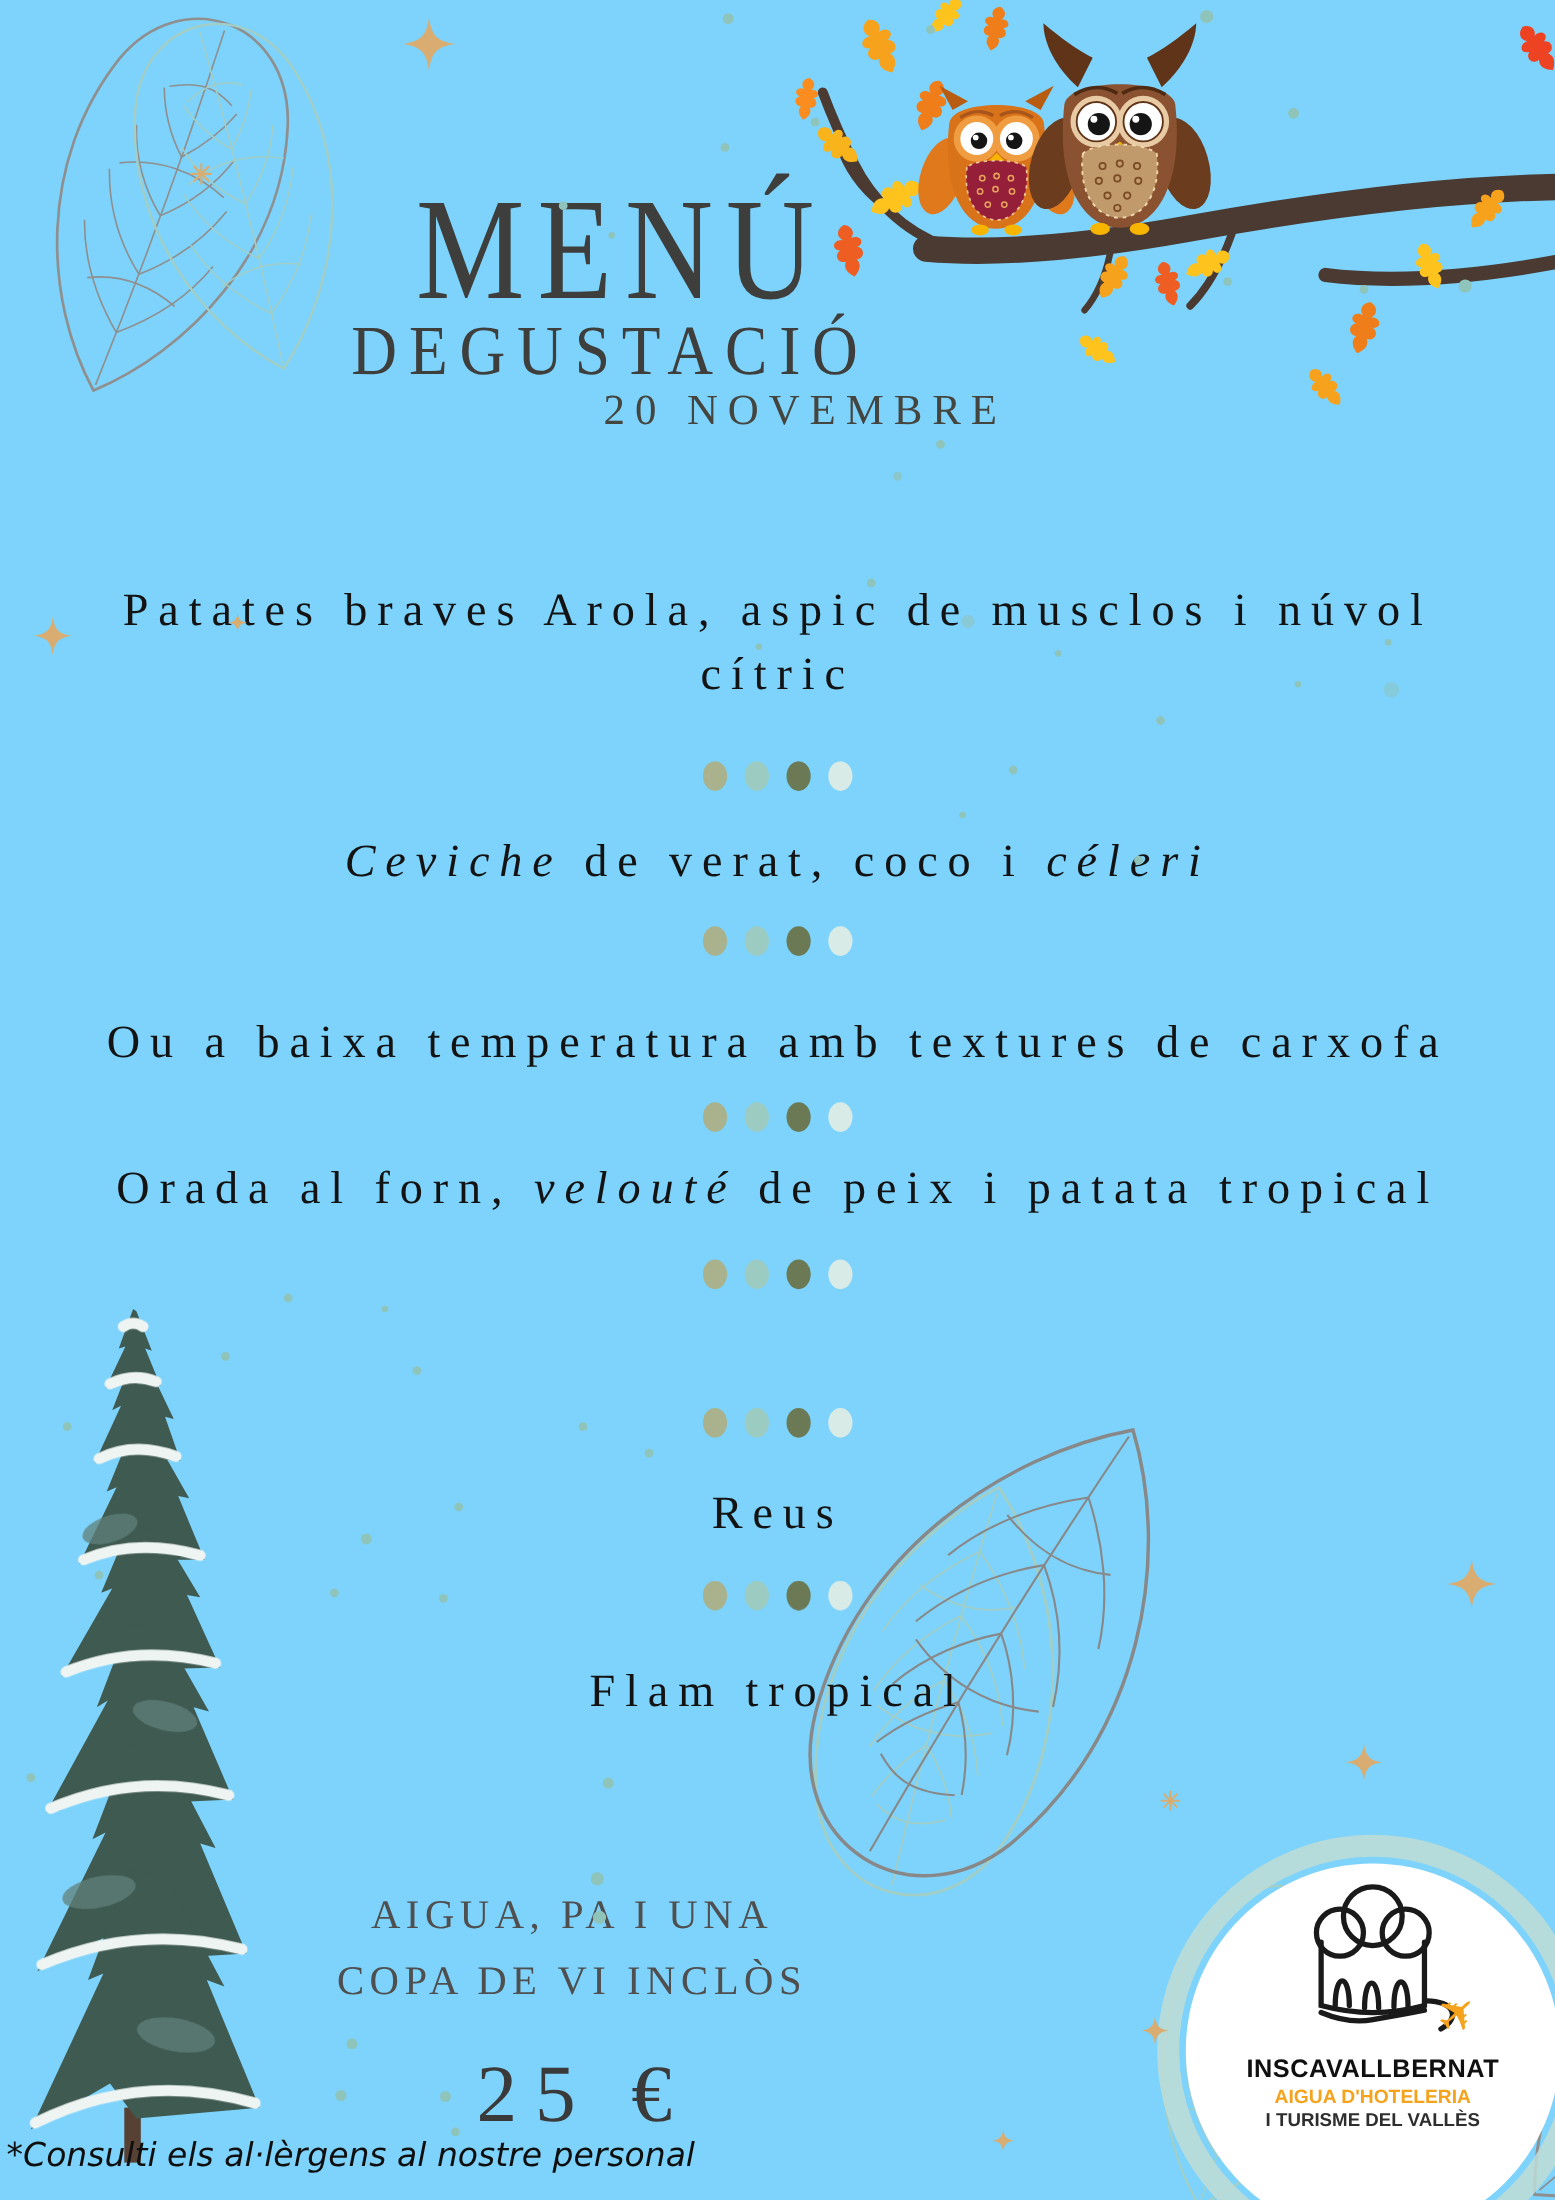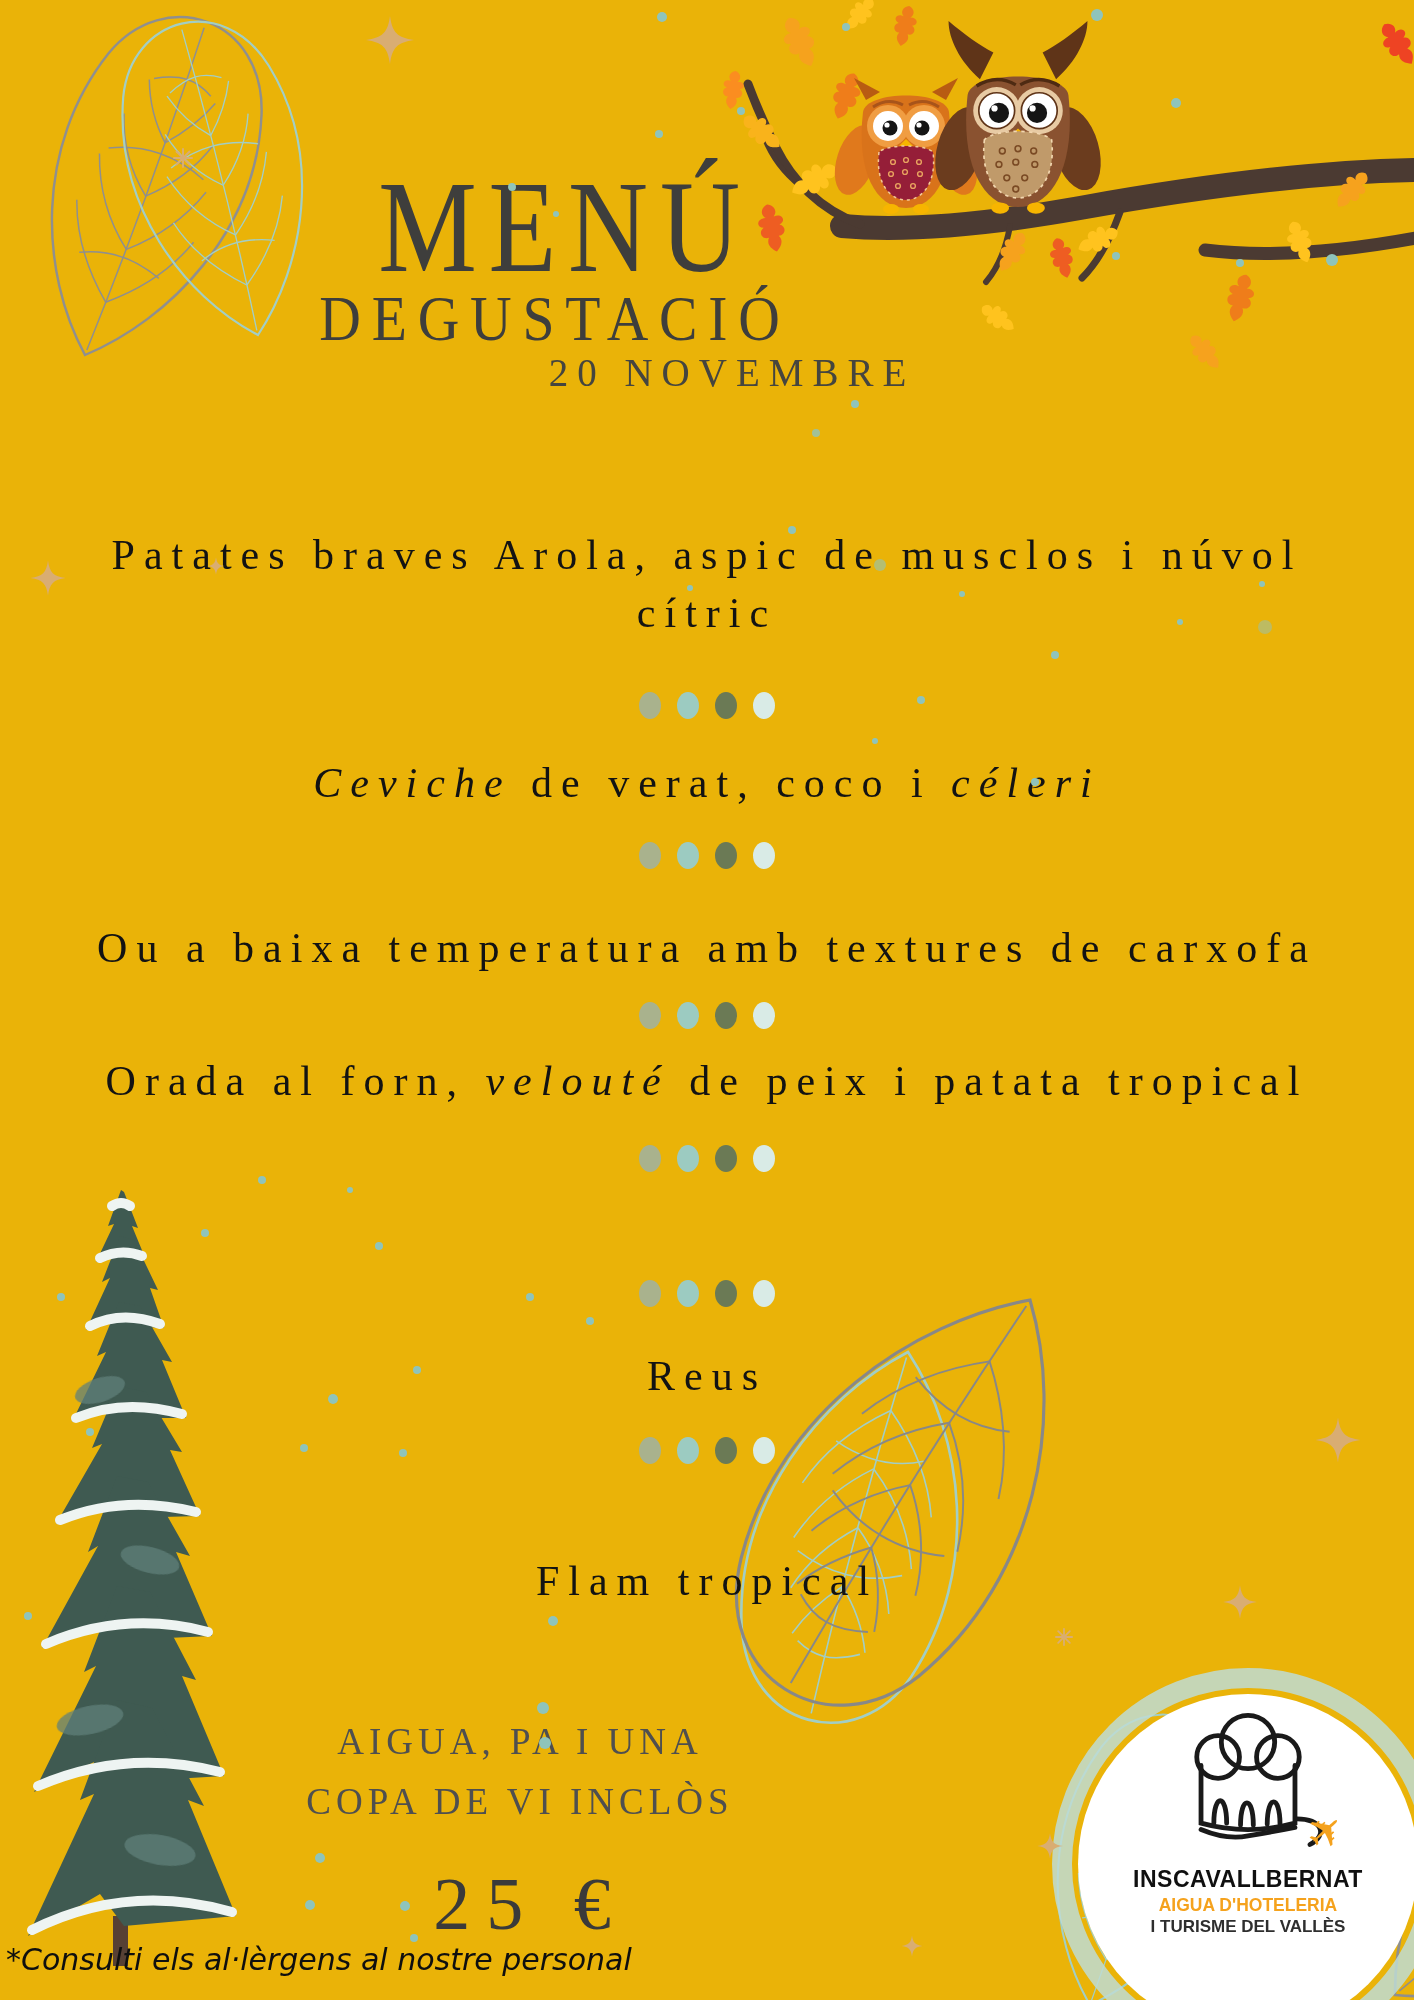--- a/index.html
+++ b/index.html
@@ -1,16 +1,16 @@
 <!DOCTYPE html>
 <html><head>
 <meta charset="utf-8">
 <style>
   html,body{margin:0;padding:0;background:#e9e9e9;}
-  .page{position:relative;width:1414px;height:2000px;margin:0 auto;background:#eab308;
+  .page{position:relative;width:1414px;height:2000px;margin:0 auto;background:#7dd3fc;
         overflow:hidden;font-family:"Liberation Serif",serif;color:#1c1c1c;}
   .abs{position:absolute;}
   svg.decor{position:absolute;left:0;top:0;z-index:1;}
   .txt{z-index:2;}
   svg.over{position:absolute;left:0;top:0;z-index:3;pointer-events:none;}
 
   .title{top:150px;left:0;width:1130px;text-align:center;font-size:132px;color:#3e3e3c;
          letter-spacing:14px;transform:scaleX(.84);white-space:nowrap;}
   .subtitle{top:282px;left:0;width:1110px;text-align:center;font-size:64px;color:#3e3e3c;
             letter-spacing:12px;transform:scaleX(.9);white-space:nowrap;}
@@ -233,21 +233,21 @@
   </div>
   <div class="abs txt dots-row" style="top:1145px"><span class="dot" style="background: rgb(169, 178, 141);"></span><span class="dot" style="background: rgb(156, 203, 193);"></span><span class="dot" style="background: rgb(107, 122, 85);"></span><span class="dot" style="background: rgb(217, 235, 230);"></span></div>
 
   <div class="abs txt dots-row" style="top:1280px"><span class="dot" style="background: rgb(169, 178, 141);"></span><span class="dot" style="background: rgb(156, 203, 193);"></span><span class="dot" style="background: rgb(107, 122, 85);"></span><span class="dot" style="background: rgb(217, 235, 230);"></span></div>
 
   <div class="abs txt menu-item" style="top:1347px">
     <span>Reus</span>
   </div>
   <div class="abs txt dots-row" style="top:1437px"><span class="dot" style="background: rgb(169, 178, 141);"></span><span class="dot" style="background: rgb(156, 203, 193);"></span><span class="dot" style="background: rgb(107, 122, 85);"></span><span class="dot" style="background: rgb(217, 235, 230);"></span></div>
 
-  <div class="abs txt menu-item" style="top:1552px">
+  <div class="abs txt menu-item" style="top:1509px">
     <span>Flam tropical</span>
   </div>
 
   <div class="abs txt included">
     <div>AIGUA, PA I UNA</div>
     <div>COPA DE VI INCLÒS</div>
   </div>
   <div class="abs txt price">25 €</div>
   <div class="abs footnote">*Consulti els al·lèrgens al nostre personal</div>
 

